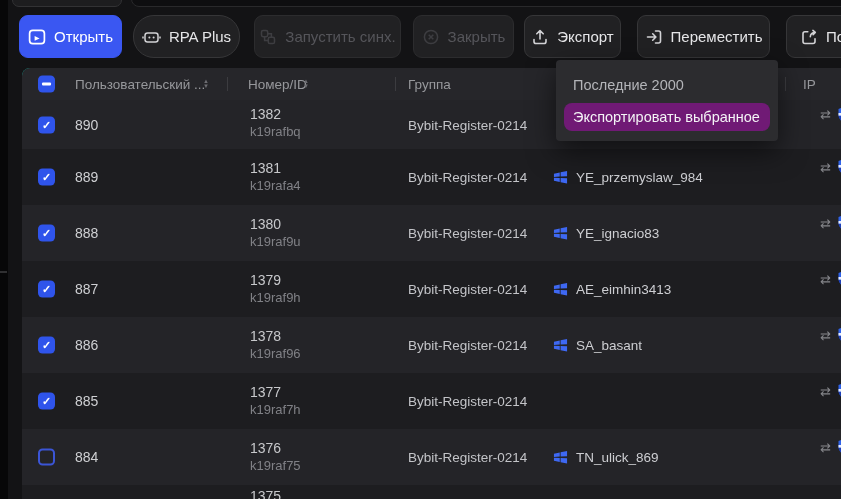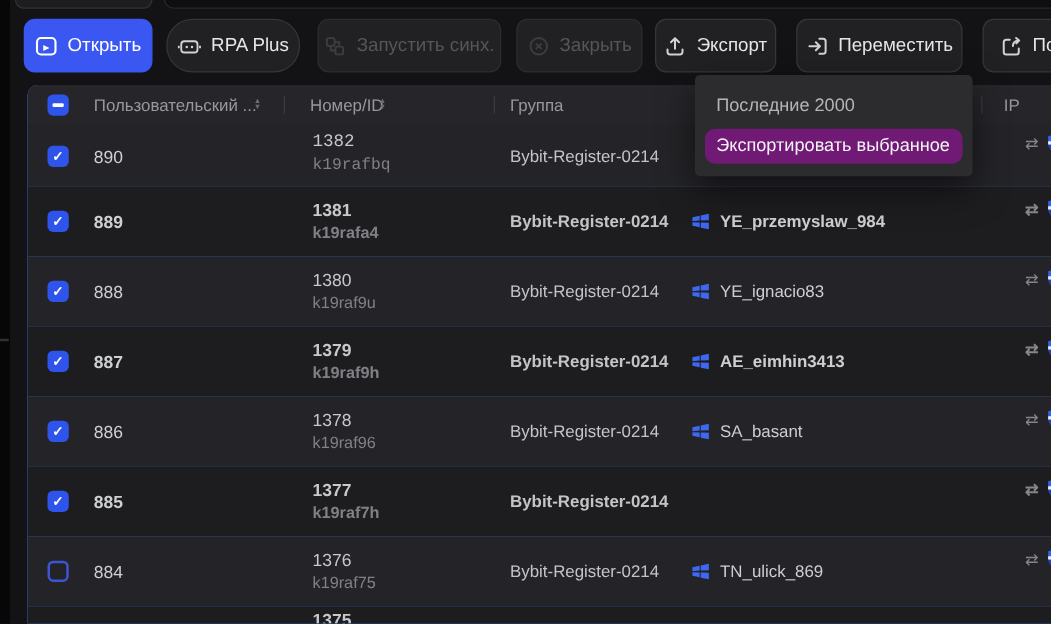--- a/index.html
+++ b/index.html
@@ -19,47 +19,47 @@
   .btn { position:absolute; top:15px; height:43px; display:flex; align-items:center; justify-content:center;
          gap:8px; border-radius:9px; font-size:15px; background:#212123; border:1px solid #363638;
          color:#e6e6e8; cursor:pointer; white-space:nowrap; }
   .btn svg { flex:0 0 auto; }
   .btn.primary { background:#3a57f2; border:1px solid #3a57f2; color:#ffffff; }
   .btn.disabled { color:#55555a; border-color:#2c2c2e; }
   .btn.disabled svg { opacity:.55; }
 
   
   .panel { position:absolute; left:22px; top:68px; width:819px; height:431px;
-           border-radius:8px 0 0 0; overflow:hidden; background:#3b82f6; }
+           border-radius:8px 0 0 0; overflow:hidden; background:#14b8a6; }
   .thead { position:relative; height:32px; background:#26262a; }
   .hlabel { position:absolute; top:50%; transform:translateY(-50%); font-size:13.5px; color:#97989c; cursor:pointer; }
   .hdivider { position:absolute; top:9px; width:1px; height:14px; background:#3c3c40; }
   .sort-icon { position:absolute; top:50%; transform:translateY(-50%); display:inline-flex; flex-direction:column;
                color:#6d6d72; line-height:5px; font-size:6px; }
   .sort-icon::before { content:"▲"; }
   .sort-icon::after  { content:"▼"; }
 
   .row { position:relative; overflow:hidden; cursor:pointer; }
   .row.light { background:#242428; }
-  .row.dark  { background:#1d1d20;font-weight:bold; }
+  .row.dark  { background:#1d1d20; }
   .row.r-main { height:56px; }
   .row.r-first { height:49px; }
   .row.r-partial { height:14px; }
 
   .cell { position:absolute; top:50%; transform:translateY(-50%); }
   .c-check { left:16px; }
   .c-num   { left:53px;  font-size:14px; color:#cfd0d3;text-align:right; }
   .c-id    { left:228px; }
   .c-group { left:386px; font-size:13.5px; color:#c3c4c8; }
   .c-name  { left:531px; display:flex; align-items:flex-end; gap:8px; font-size:13.5px; color:#cdced2; }
   .c-right { left:774px; top:50%; transform:translateY(-50%); width:62px; }
 
   .id-num  { font-size:14px; color:#c7c8cb; line-height:17px; }
   .id-code { font-size:13px; color:#808186; line-height:17px; }
-  .r-first .c-id { top:46%;font-family:Liberation Mono, monospace; }
+  .r-first .c-id { top:46%; }
 
   
   .checkbox { width:17px; height:17px; border-radius:4.5px; display:flex; align-items:center; justify-content:center; }
   .checkbox.checked { background:#2f54eb; }
   .checkbox.checked::after { content:"✓"; color:#fff; font-size:11px; font-weight:bold; }
   .checkbox.unchecked { background:transparent; border:2px solid #3b55d6; }
   .checkbox.indeterminate { background:#2f54eb; }
   .checkbox.indeterminate::after { content:""; width:9px; height:2.4px; background:#fff; border-radius:1px; }
 
   

